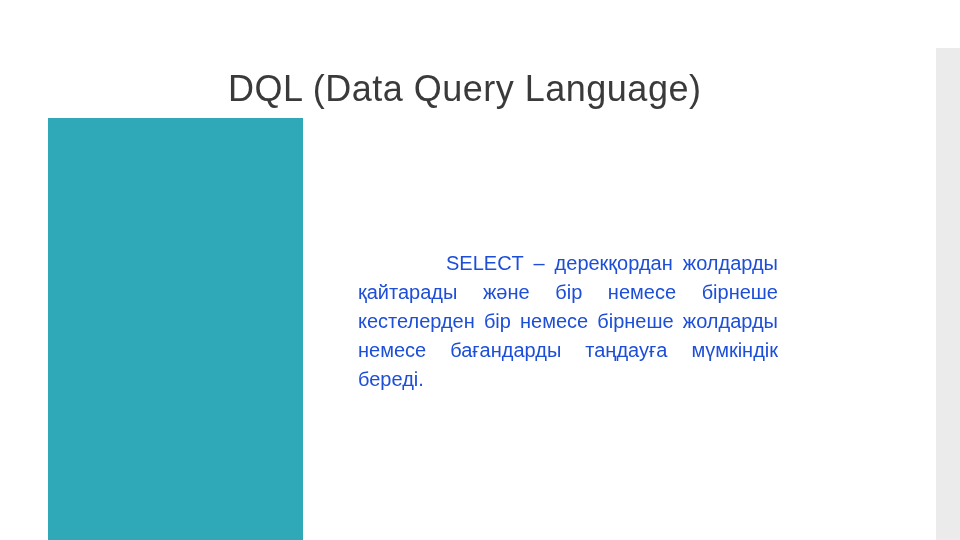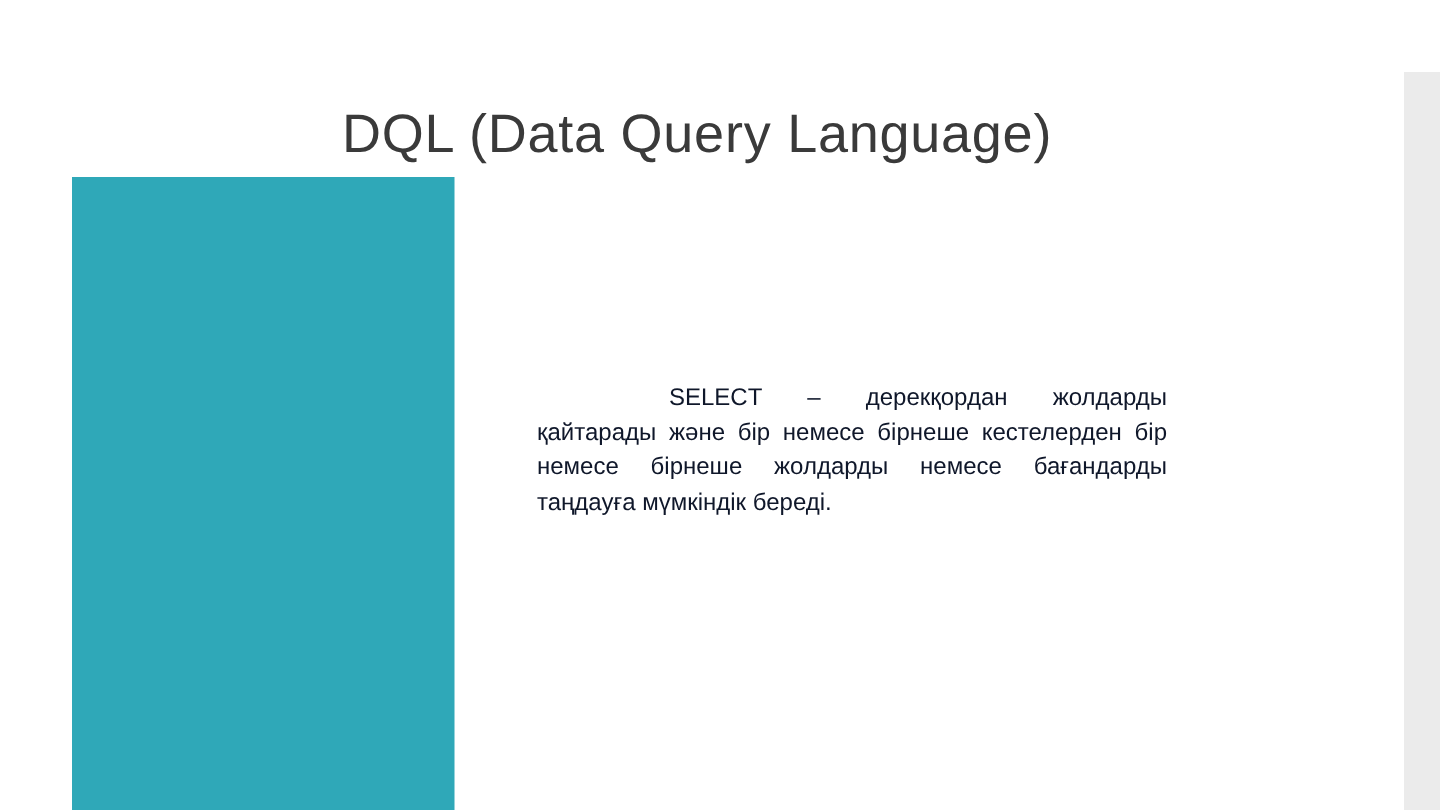--- a/index.html
+++ b/index.html
@@ -38,22 +38,22 @@
       font-size: 36px;
       color: #3a3a3a;
       font-weight: 400;
       letter-spacing: 0.5px;
     }
     .body-text {
       position: absolute;
       left: 310px;
       top: 190px;
       width: 420px;
-      font-size: 16px;
-      color: #0f172a;
+      font-size: 20px;
+      color: #1d4ed8;
       line-height: 1.45;
       text-align: justify;
       text-align-last: left;
     }
     .body-text .indent {
       display: inline-block;
       width: 40px;
     }
   </style>
 </head>

